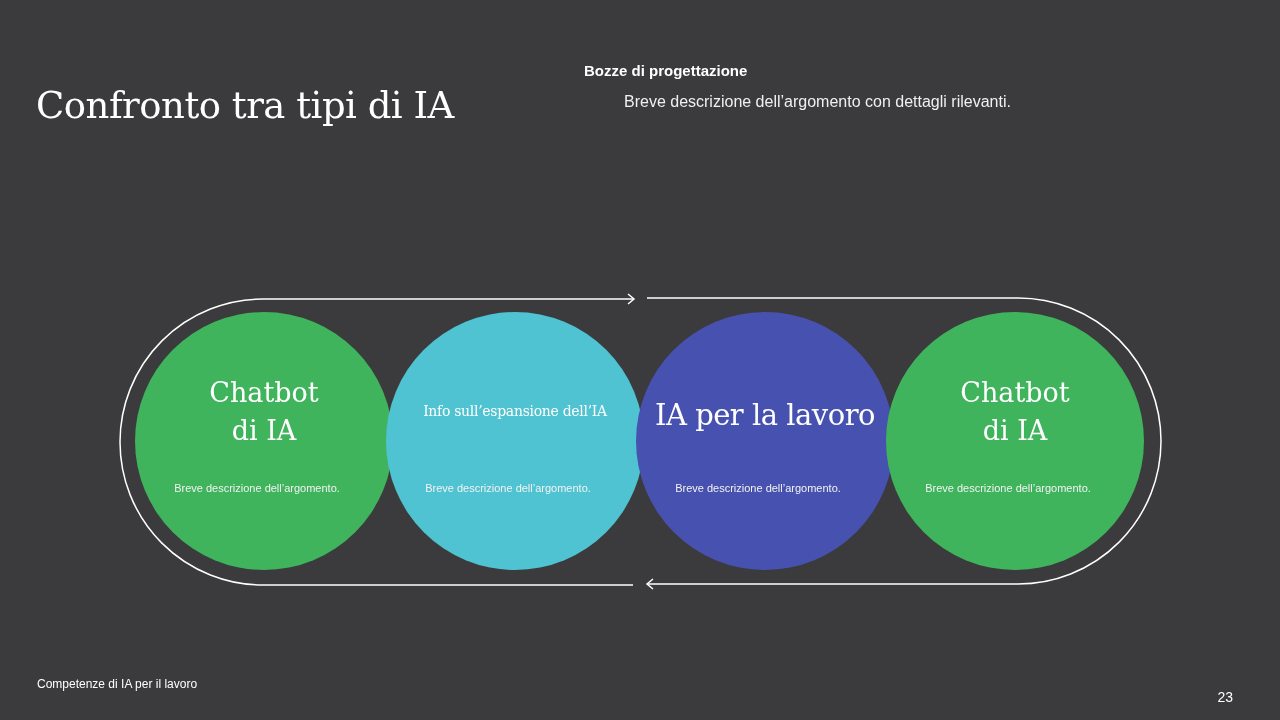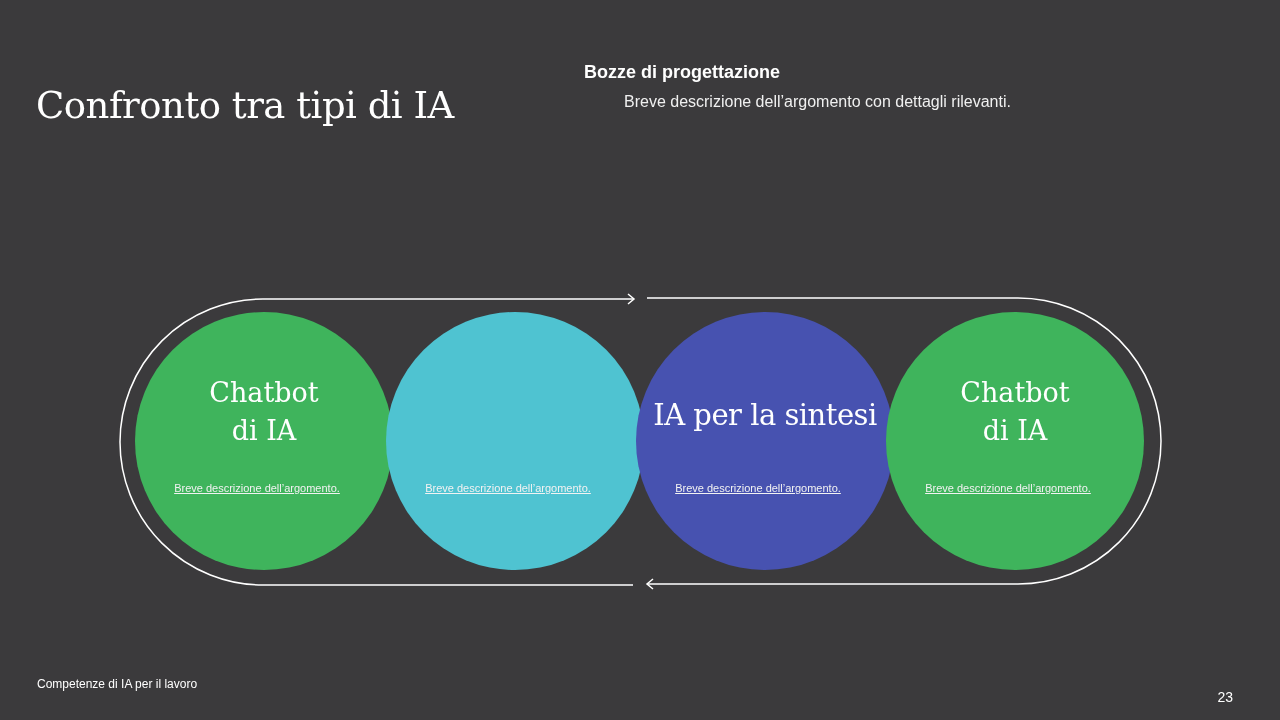--- a/index.html
+++ b/index.html
@@ -8,41 +8,41 @@
     background: #3b3a3c; position: relative;
     font-family: "Liberation Sans", sans-serif; color: #ffffff;
   }
   .title {
     position: absolute; left: 36px; top: 84px;
     font-family: "DejaVu Serif", serif; font-size: 37px; font-weight: normal;
     letter-spacing: -0.5px; margin: 0; color: #ffffff; text-align: center;
   }
   .subhead {
     position: absolute; left: 584px; top: 62px;
-    font-size: 18px; font-weight: bold; color: #ffffff;
+    font-size: 15px; font-weight: bold; color: #ffffff;
   }
   .desc {
     position: absolute; left: 584px; top: 93px;
     font-size: 16px; color: #f0f0f0; margin-left: 40px;
   }
   svg.track { position: absolute; left: 0; top: 0; }
   .circle {
     position: absolute; width: 258px; height: 258px; border-radius: 50%;
     top: 312px;
   }
   .circle .label {
     position: absolute; left: 10px; right: 10px; text-align: center;
     font-family: "DejaVu Serif", serif; color: #ffffff;
   }
   .circle .label.big { top: 62px; font-size: 27px; line-height: 38px; }
   .circle .label.mid { top: 84px; font-size: 29px; line-height: 38px; letter-spacing: -0.5px;}
   .circle .label.small { top: 89px; font-size: 14px; line-height: 20px; letter-spacing: -0.3px;}
   .circle .sub {
     position: absolute; left: 0; right: 14px; top: 170px; text-align: center;
-    font-size: 11px; color: #f2f2f2; text-decoration: underline;
+    font-size: 11px; color: #f2f2f2;
   }
   .footer-left {
     position: absolute; left: 37px; top: 677px; font-size: 12px; color: #ffffff;
   }
   .footer-right {
     position: absolute; right: 47px; top: 677px; font-size: 14px; color: #ffffff; margin-top: 12px;
   }
 </style>
 </head>
 <body>
@@ -63,25 +63,26 @@
 
 <div class="circle" style="left:135px;background:#3fb45c">
   <div class="label big">
     <div>Chatbot</div>
     <div>di IA</div>
   </div>
   <div class="sub">Breve descrizione dell’argomento.</div>
 </div>
 
 <div class="circle" style="left:386px;background:#4fc3d1">
+  <div class="label small">Info sull’espansione dell’IA</div>
   <div class="sub">Breve descrizione dell’argomento.</div>
 </div>
 
 <div class="circle" style="left:636px;background:#4752b0">
-  <div class="label mid">IA per la sintesi</div>
+  <div class="label mid">IA per la lavoro</div>
   <div class="sub">Breve descrizione dell’argomento.</div>
 </div>
 
 <div class="circle" style="left:886px;background:#3fb45c">
   <div class="label big">
     <div>Chatbot</div>
     <div>di IA</div>
   </div>
   <div class="sub">Breve descrizione dell’argomento.</div>
 </div>

